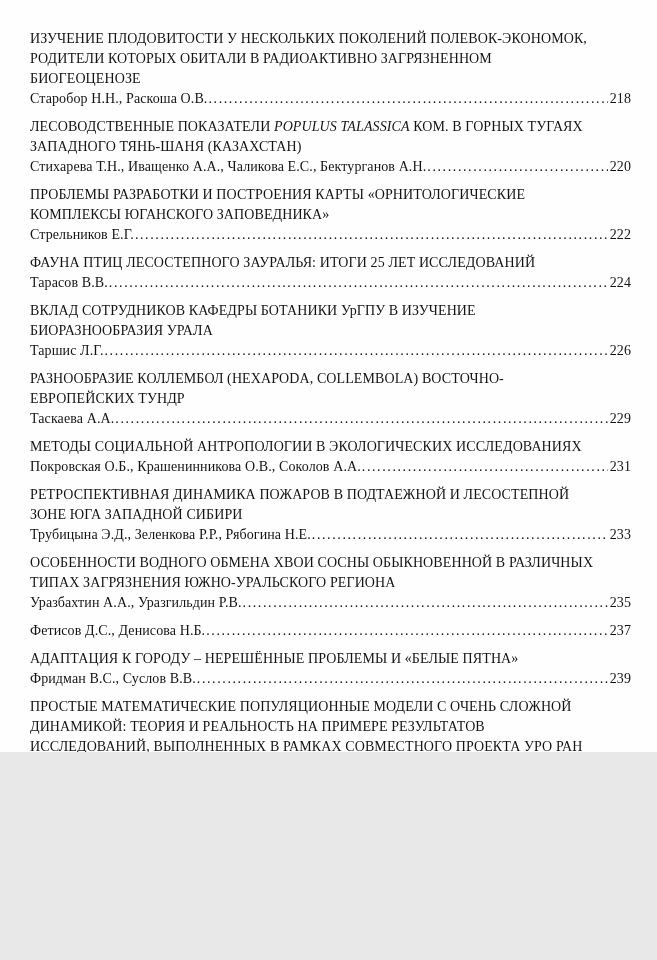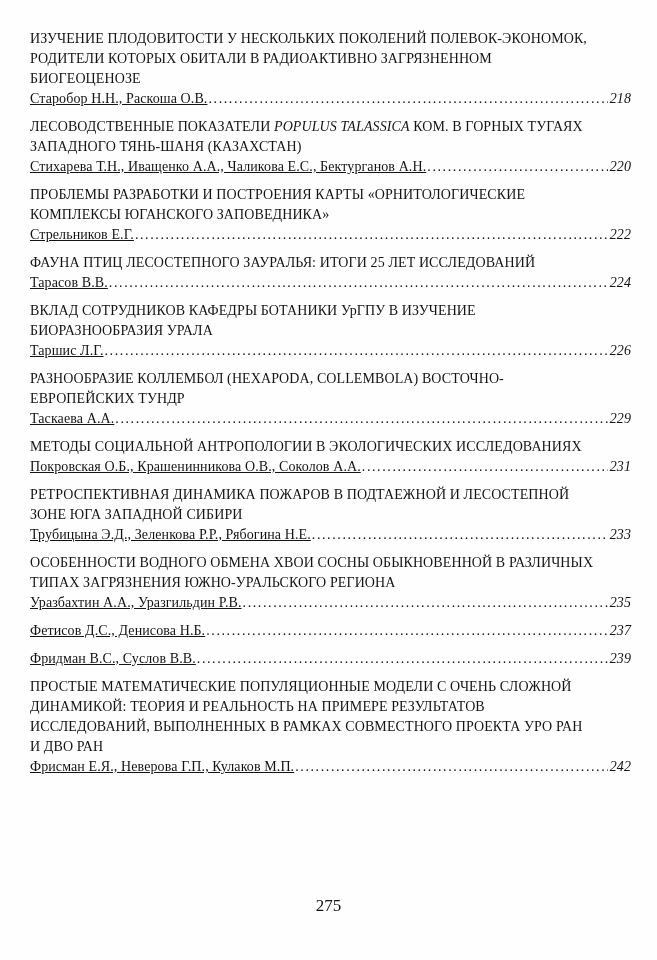--- a/index.html
+++ b/index.html
@@ -1,19 +1,19 @@
 <!DOCTYPE html>
 <html lang="ru"><head>
 <meta charset="utf-8">
 <style>
   html, body { margin: 0; padding: 0; background: #e8e8e8; }
   .page {
     position: relative;
     width: 657px;
-    height: 960px;
+    height: 752px;
     margin: 0 auto;
     background: #fefefe;
     color: #141414;
     font-family: "Liberation Serif", "DejaVu Serif", serif;
     overflow: hidden;
   }
   .toc {
     position: absolute;
     left: 30px;
     right: 26px;
@@ -22,33 +22,33 @@
   .entry { margin-bottom: 8px; }
   .tline, .aline {
     font-size: 14px;
     line-height: 20px;
     white-space: nowrap;
     letter-spacing: 0.1px;
   }
   .tline { font-weight: 500; }
   .it { font-style: italic; font-family: Liberation Serif, serif; }
   .aline.row { display: flex; align-items: baseline; }
-  .aline .names { flex: none; text-decoration: underline; }
+  .aline .names { flex: none; }
   .leader {
     flex: 1 1 auto;
     overflow: hidden;
     white-space: nowrap;
     margin-left: 1px;
     min-width: 8px;
   }
   .leader::after {
     content: "......................................................................................................................................................................................................................";
     letter-spacing: 1.6px;
   }
-  .pnum { flex: none; padding-left: 2px; font-style: italic; }
+  .pnum { flex: none; padding-left: 2px; }
   .folio {
     position: absolute;
     left: 0;
     right: 0;
     top: 896px;
     text-align: center;
     font-size: 17px;
     line-height: 20px;
   }
 </style>
@@ -186,20 +186,23 @@
     <div class="authors">
           <div class="aline row">
             <span class="names">Фетисов Д.С., Денисова Н.Б. </span>
             <span class="leader"></span>
             <span class="pnum">237</span>
           </div>
         </div>
   </section>
 
   <section class="entry">
+    <div class="title">
+          <div class="tline"><span>АДАПТАЦИЯ К ГОРОДУ – НЕРЕШЁННЫЕ ПРОБЛЕМЫ И «БЕЛЫЕ ПЯТНА»</span></div>
+        </div>
     <div class="authors">
           <div class="aline row">
             <span class="names">Фридман В.С., Суслов В.В.</span>
             <span class="leader"></span>
             <span class="pnum">239</span>
           </div>
         </div>
   </section>
 
   <section class="entry">

